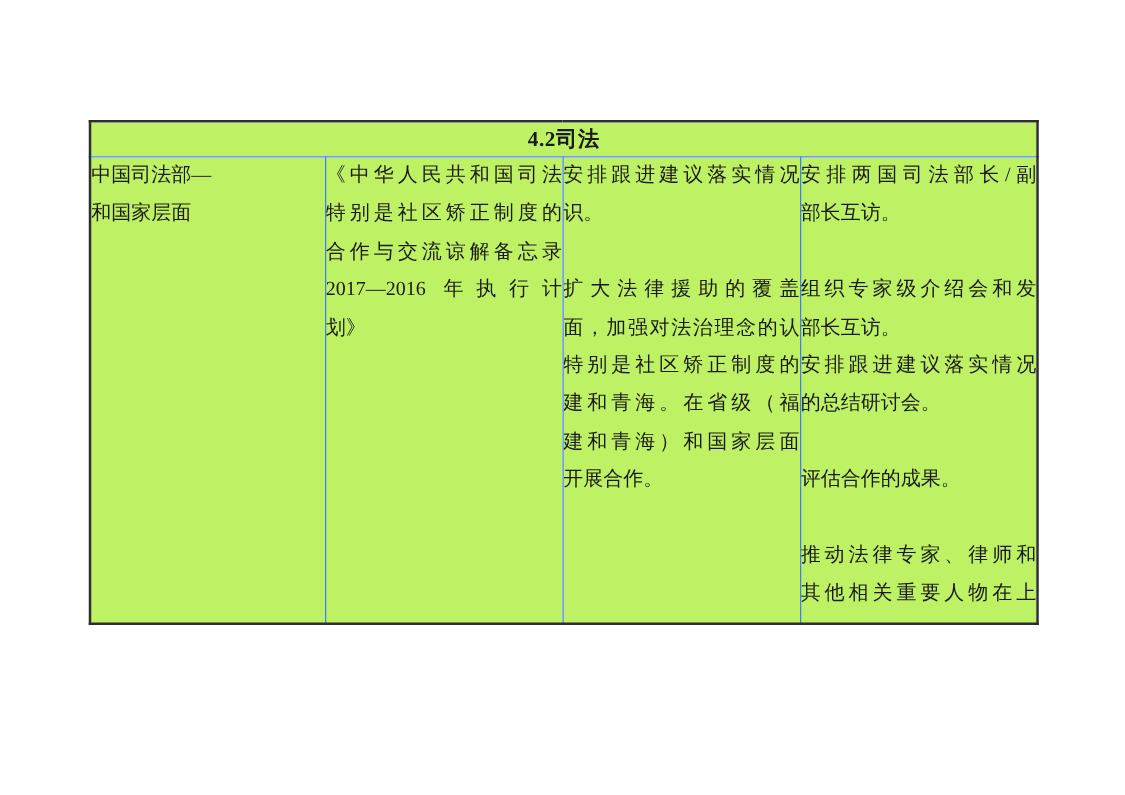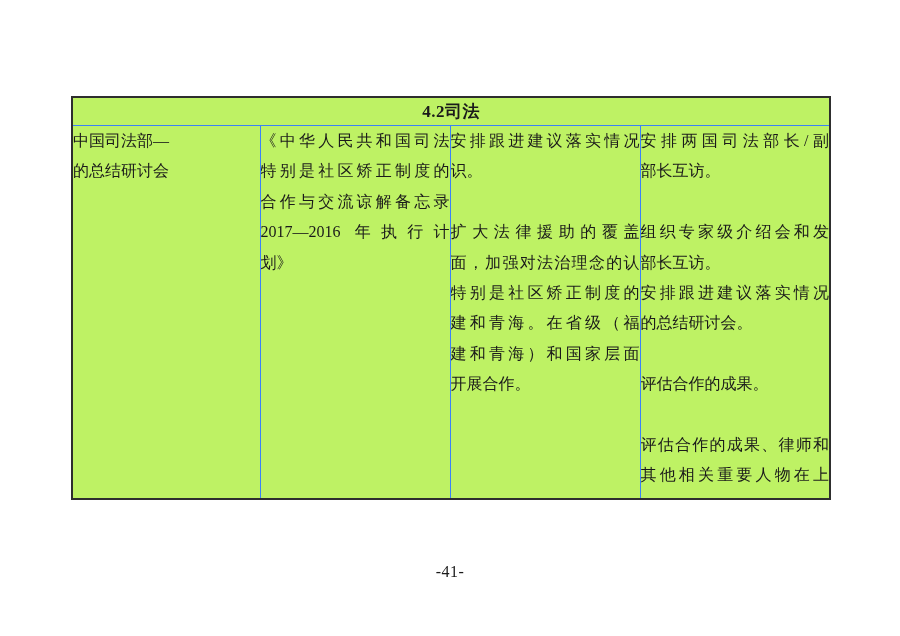--- a/index.html
+++ b/index.html
@@ -86,21 +86,21 @@
       <col style="width:190px">
       <col style="width:190px">
     </colgroup>
     <tbody>
       <tr>
         <td class="title-cell" colspan="4">4.2司法</td>
       </tr>
       <tr>
         <td class="data-cell">
             <div class="tl">中国司法部—</div>
-            <div class="tl">的总结研讨会</div>
+            <div class="tl">和国家层面</div>
           </td>
         <td class="data-cell">
             <div class="tl just">《中华人民共和国司法</div>
             <div class="tl just">特别是社区矫正制度的</div>
             <div class="tl just">合作与交流谅解备忘录</div>
             <div class="tl just">2017—2016 年执行计</div>
             <div class="tl">划》</div>
           </td>
         <td class="data-cell">
             <div class="tl just">安排跟进建议落实情况</div>
@@ -117,22 +117,21 @@
             <div class="tl just">安排两国司法部长/副</div>
             <div class="tl">部长互访。</div>
             <div class="tl">&nbsp;</div>
             <div class="tl just">组织专家级介绍会和发</div>
             <div class="tl">部长互访。</div>
             <div class="tl just">安排跟进建议落实情况</div>
             <div class="tl">的总结研讨会。</div>
             <div class="tl">&nbsp;</div>
             <div class="tl">评估合作的成果。</div>
             <div class="tl">&nbsp;</div>
-            <div class="tl just">评估合作的成果、律师和</div>
+            <div class="tl just">推动法律专家、律师和</div>
             <div class="tl just">其他相关重要人物在上</div>
           </td>
       </tr>
     </tbody>
   </table>
 
-  <div class="page-number">-41-</div>
 
 </div>
 
 </body></html>

